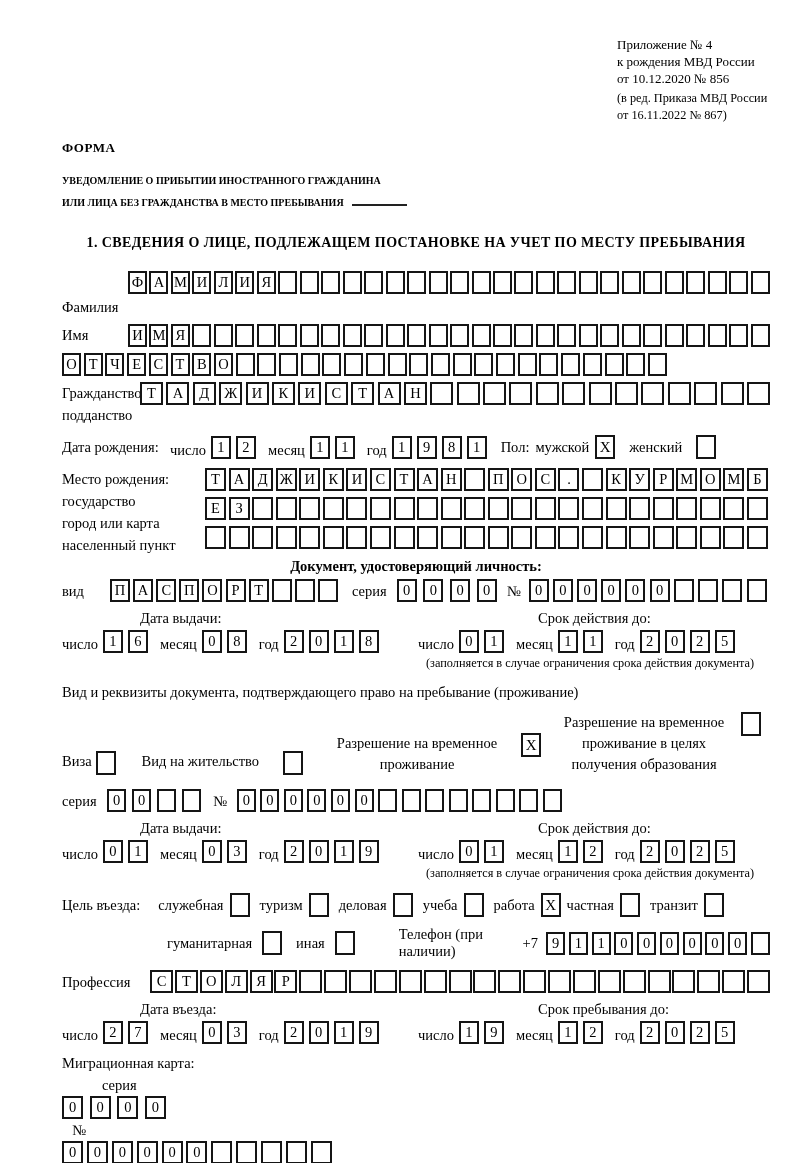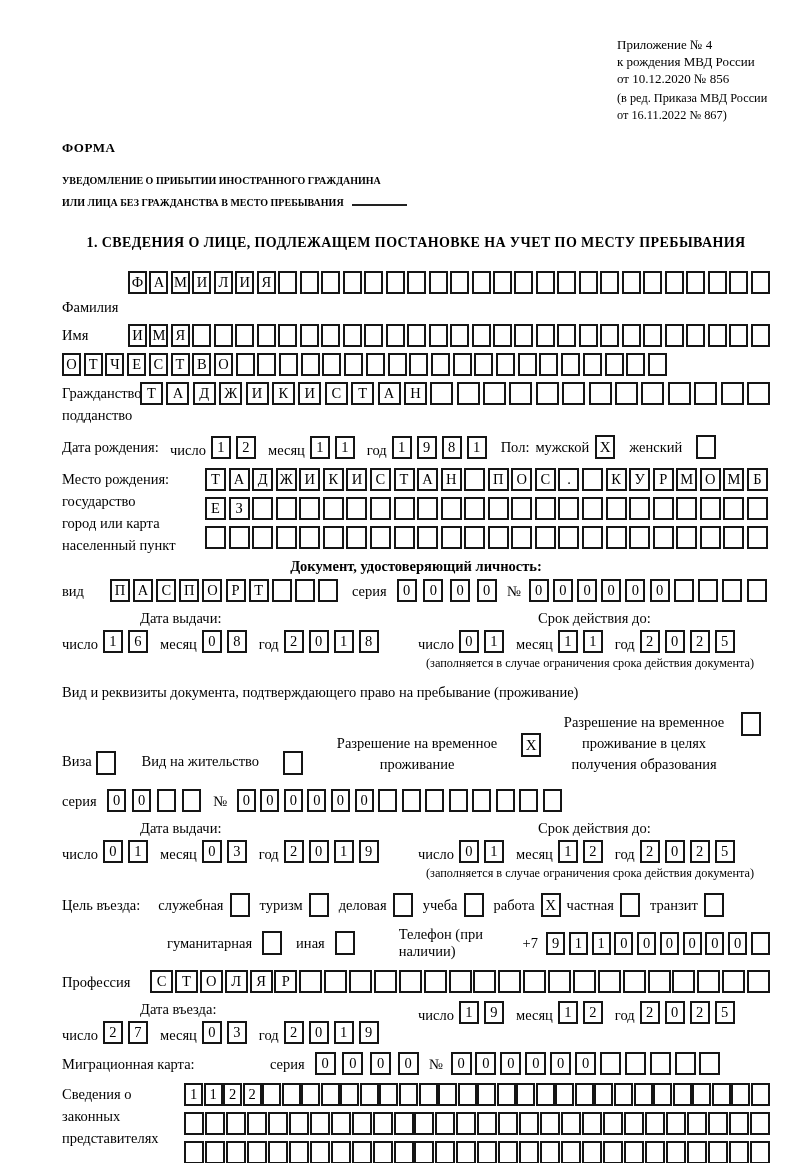--- a/index.html
+++ b/index.html
@@ -588,37 +588,38 @@
           <span class="cell">0</span>
           <span class="cell">3</span>
           <span class="dg-word">год</span>
           <span class="cell">2</span>
           <span class="cell">0</span>
           <span class="cell">1</span>
           <span class="cell">9</span>
         </div>
     </div>
     <div class="col-r">
+      <div class="dg-header">Срок пребывания до:</div>
       <div class="dg">
           <span class="dg-word">число</span>
           <span class="cell">1</span>
           <span class="cell">9</span>
           <span class="dg-word">месяц</span>
           <span class="cell">1</span>
           <span class="cell">2</span>
           <span class="dg-word">год</span>
           <span class="cell">2</span>
           <span class="cell">0</span>
           <span class="cell">2</span>
           <span class="cell">5</span>
         </div>
     </div>
   </div>
 
-  <div class="frow" style="align-items:flex-end;margin-top:8px;">
+  <div class="frow" style="align-items:flex-start;margin-top:8px;flex-direction:column;">
     <div class="lbl" style="width:168px;">Миграционная карта:</div>
     <div class="lbl" style="margin:0 10px 0 40px;">серия</div>
     <div class="grid" style="--cw:21px;width:104px;">
         <span class="cell">0</span>
         <span class="cell">0</span>
         <span class="cell">0</span>
         <span class="cell">0</span>
       </div>
     <div class="lbl" style="margin:0 8px 0 10px;">№</div>
     <div class="grid" style="--cw:21px;width:270px;">

